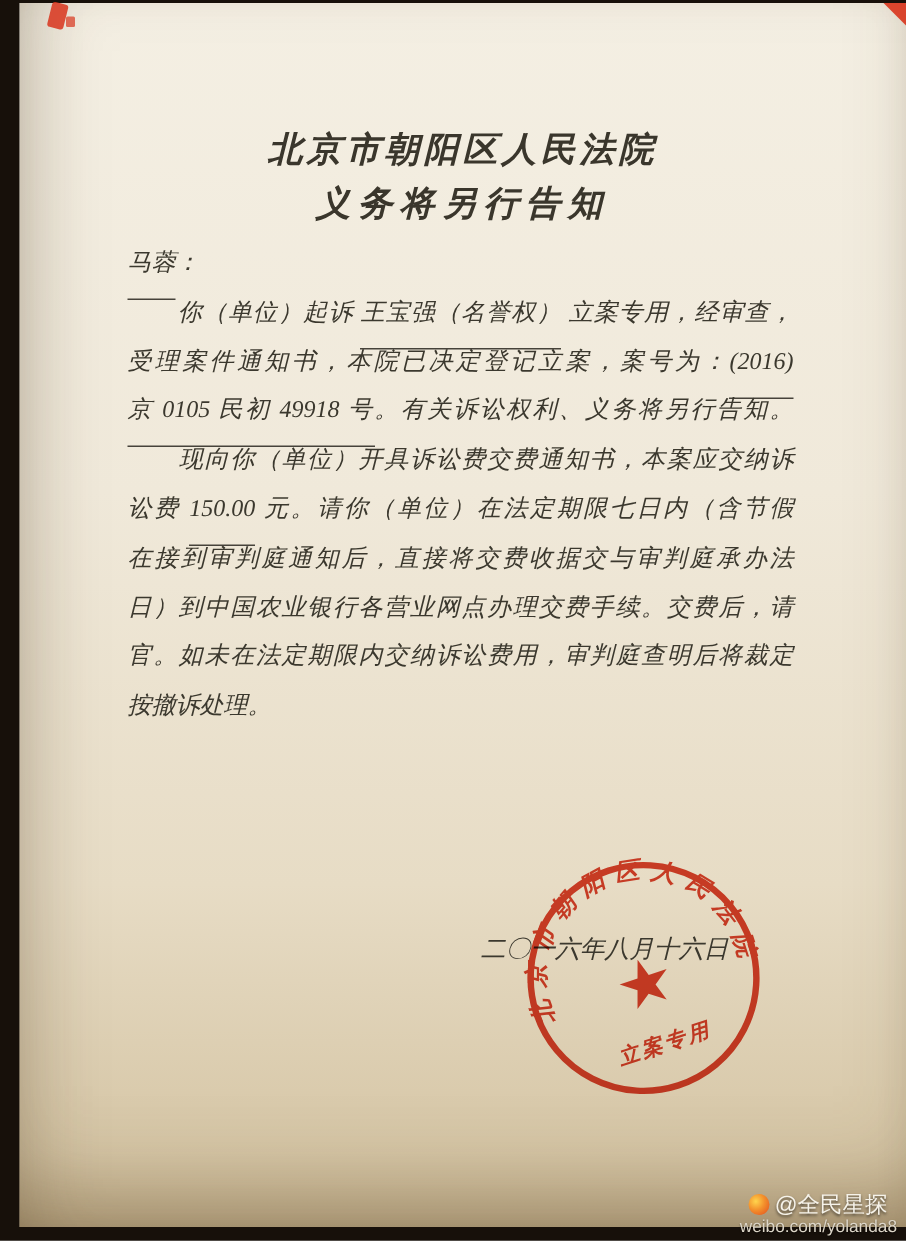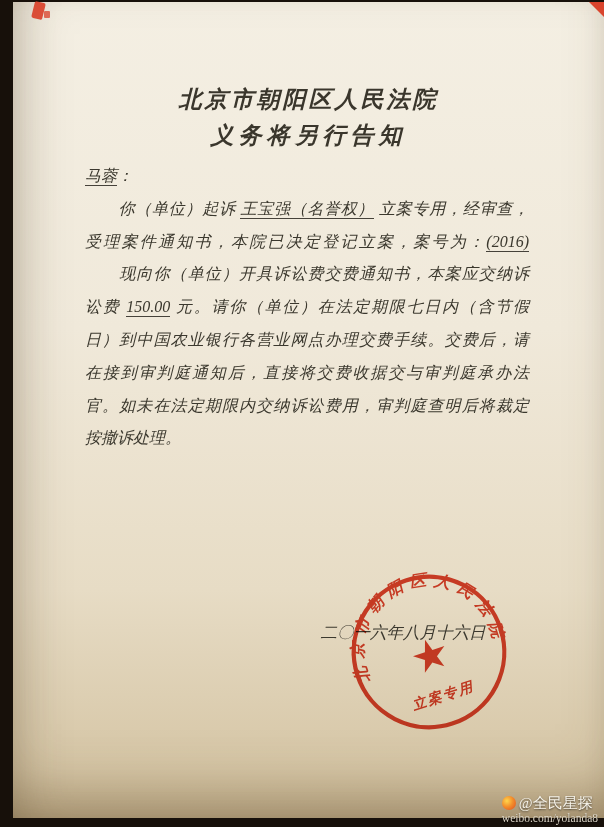--- a/index.html
+++ b/index.html
@@ -24,42 +24,42 @@
     font-size:23px;font-weight:bold;color:#3a362c;
   }
   .title.l1{top:82px;letter-spacing:3px;}
   .title.l2{top:118px;letter-spacing:5px;}
   .doc-body{
     position:absolute;left:72px;width:444px;top:158px;
     font-size:16px;color:#3b382e;
   }
   .doc-line{line-height:32.8px;min-height:32.8px;white-space:pre-wrap;}
   .doc-line.fill{text-align:justify;text-align-last:justify;}
-  .u{border-bottom:1.5px solid #46423a;padding-bottom:1px;}
+  .u{border-bottom:1.5px solid #46423a;padding-bottom:15px;}
   .sig-block{
     position:absolute;right:36px;width:330px;top:614px;
     text-align:center;font-size:16.5px;color:#3b382e;line-height:34px;
   }
   
   .seal{
     position:absolute;left:330px;top:564px;width:172px;height:172px;
     transform:rotate(-18deg);
     mix-blend-mode:multiply;opacity:.92;
     pointer-events:none;
   }
   .seal svg{display:block;}
   .seal text{fill:var(--seal-color,#d8341c);font-family:"Liberation Sans","DejaVu Sans",sans-serif;font-weight:bold;}
   .seal circle{stroke:var(--seal-color,#d8341c);}
   
   .mark-a{position:absolute;left:20px;top:0;width:11px;height:17px;background:var(--seal-color,#c3402c);opacity:.85;transform:rotate(14deg);border-radius:2px;}
   .mark-b{position:absolute;left:31px;top:9px;width:6px;height:7px;background:var(--seal-color,#c3402c);opacity:.7;border-radius:1px;}
   .corner-tri{position:absolute;right:0;top:0;width:0;height:0;border-top:15px solid var(--seal-color,#c3402c);border-left:15px solid transparent;opacity:.9;}
   
-  .watermark{position:absolute;right:6px;bottom:1px;text-align:left;line-height:15px;
-    font-family:Liberation Serif, serif;}
+  .watermark{position:absolute;right:6px;bottom:1px;text-align:center;line-height:15px;
+    font-family:Liberation Sans, sans-serif;}
   .wm1{font-size:15px;color:#f6f3ea;text-shadow:0 1px 2px rgba(0,0,0,.6);}
   .wm-icon{display:inline-block;width:14px;height:14px;border-radius:50%;
     background:radial-gradient(circle at 35% 35%,#ffd54d 0%,#f3902c 45%,#e04b1e 100%);
     vertical-align:-2px;margin-right:3px;}
   .wm2{font-size:11.5px;color:#ddd6c8;text-shadow:0 1px 1px rgba(0,0,0,.5);}
 </style>
 </head>
 <body>
 
 <div class="paper">
@@ -68,24 +68,25 @@
   <div class="mark-b"></div>
   <div class="corner-tri"></div>
 
   <h1 class="title l1">北京市朝阳区人民法院</h1>
   <h1 class="title l2">义务将另行告知</h1>
 
   <div class="doc-body">
       <div class="doc-line"><span class="u">马蓉</span><span>：</span></div>
       <div class="doc-line fill"><span>　　你（单位）起诉 </span><span class="u">王宝强（名誉权）</span><span> 立案专用，经审查，</span></div>
       <div class="doc-line fill"><span>受理案件通知书，本院已决定登记立案，案号为：</span><span class="u">(2016)</span></div>
+      <div class="doc-line fill"><span class="u">京 0105 民初 49918 号</span><span>。有关诉讼权利、义务将另行告知。</span></div>
       <div class="doc-line fill"><span>　　现向你（单位）开具诉讼费交费通知书，本案应交纳诉</span></div>
       <div class="doc-line fill"><span>讼费 </span><span class="u">150.00</span><span> 元。请你（单位）在法定期限七日内（含节假</span></div>
+      <div class="doc-line fill"><span>在接到审判庭通知后，直接将交费收据交与审判庭承办法</span></div>
       <div class="doc-line fill"><span>日）到中国农业银行各营业网点办理交费手续。交费后，请</span></div>
-      <div class="doc-line fill"><span>在接到审判庭通知后，直接将交费收据交与审判庭承办法</span></div>
       <div class="doc-line fill"><span>官。如未在法定期限内交纳诉讼费用，审判庭查明后将裁定</span></div>
       <div class="doc-line"><span>按撤诉处理。</span></div>
     </div>
 
   <div class="sig-block">
     <div>二〇一六年八月十六日</div>
   </div>
 
   <div class="seal">
     <svg viewBox="0 0 160 160" width="172" height="172">

